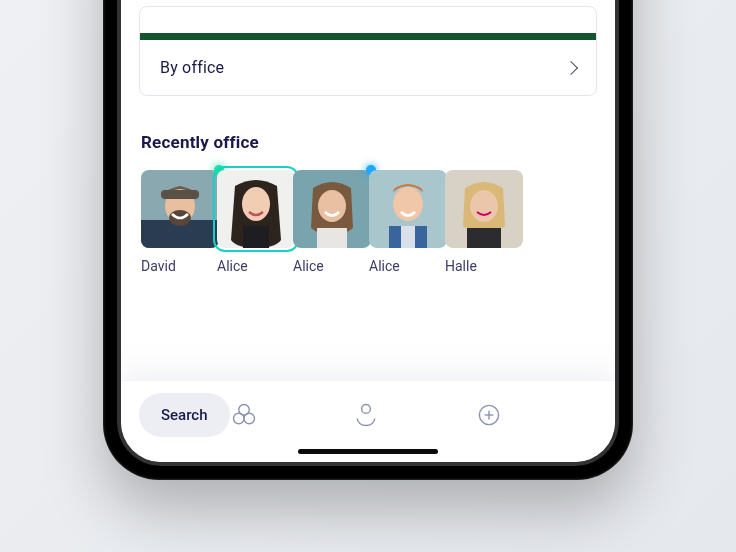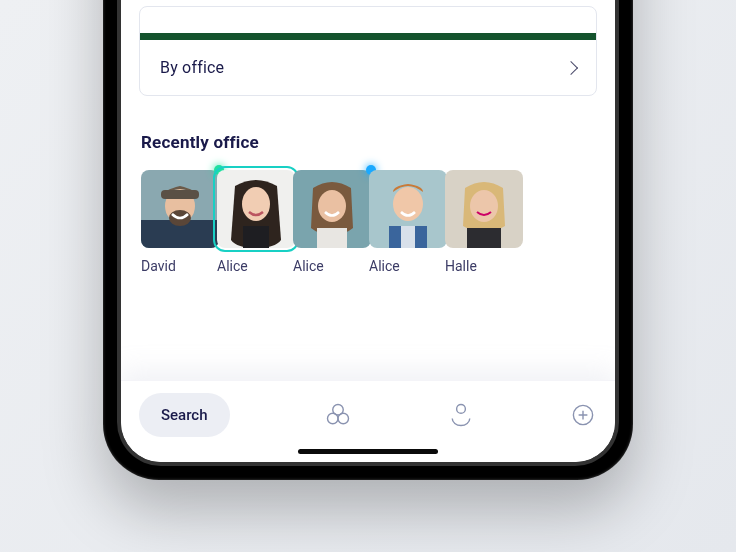--- a/index.html
+++ b/index.html
@@ -150,21 +150,21 @@
     align-items: center;
     justify-content: space-around;
     padding: 0 18px 14px 18px;
     box-shadow: 0 -10px 24px rgba(200,205,220,0.25);
     position: relative;
   }
   .tab-btn {
     flex: 1;
     display: flex;
     align-items: center;
-    justify-content: flex-end;
+    justify-content: flex-start;
     height: 44px;
     cursor: pointer;
     color: #8a93b0;
   }
   .tab-search {
     flex: 0 0 auto;
     padding: 0 22px;
     background: #eceef4;
     border-radius: 22px;
     color: #1a1a4a;

